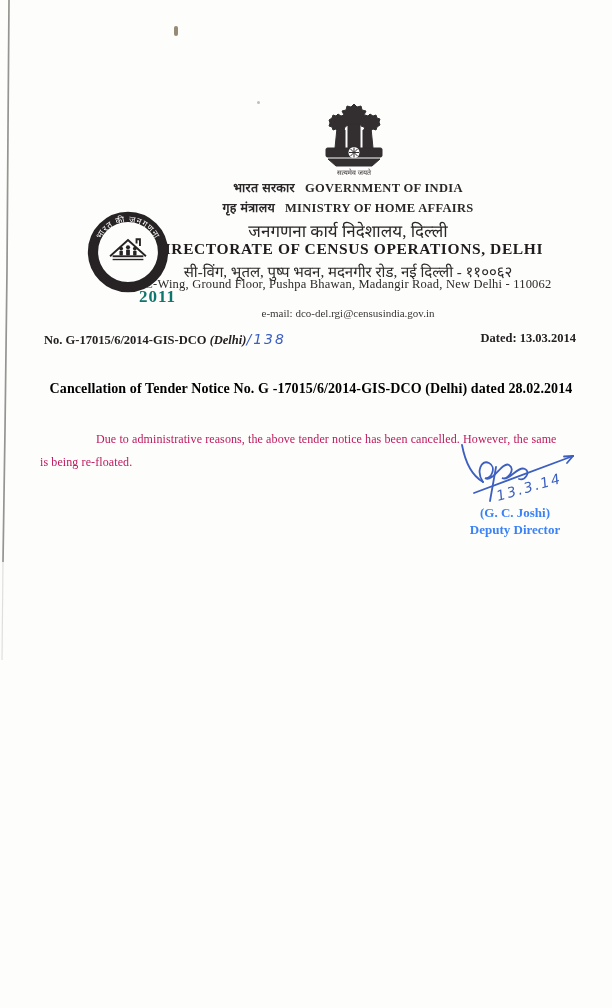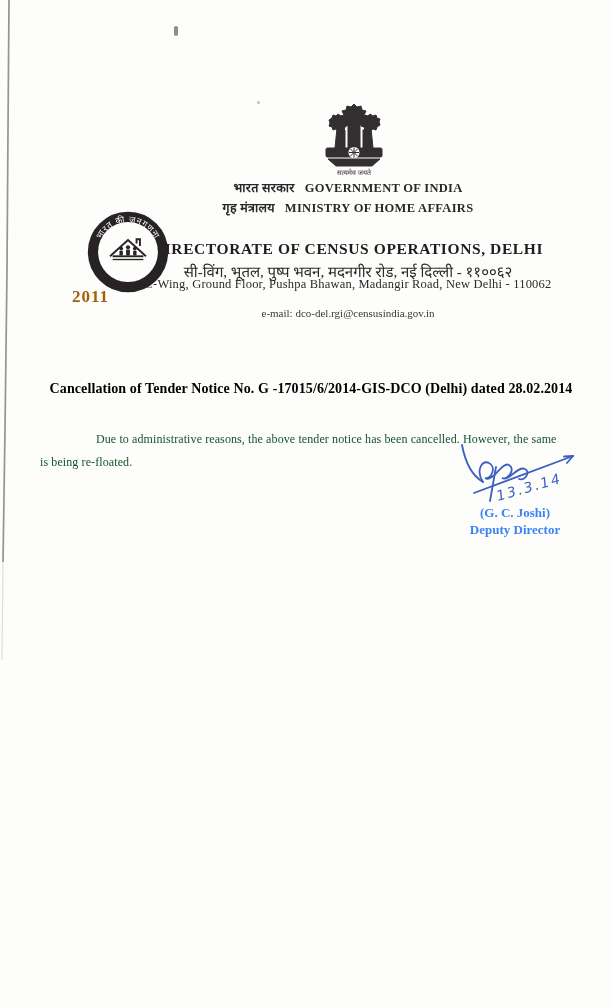--- a/index.html
+++ b/index.html
@@ -13,40 +13,40 @@
   .edge-line { left:0; top:0; width:14px; height:1008px; }
   .smudge { left:174px; top:26px; width:4px; height:10px; background:#7c6e53; border-radius:2px; opacity:.8; }
   .speck { left:257px; top:101px; width:3px; height:3px; background:#9a948c; border-radius:50%; opacity:.6; }
 
   
   .hdr-center { left:96px; right:12px; text-align:center; }
   .emblem { left:313px; top:101px; width:82px; height:78px; }
   .line-sm { font-weight:bold; font-size:12.5px; letter-spacing:.3px; color:#26222
 
 3; }
-  .hi { font-family:Liberation Serif, serif; }
+  .hi { font-family:Liberation Sans, sans-serif; }
   .gap { display:inline-block; width:10px; }
   .dept-hi { font-size:17px; color:#2a2627; }
   .dept-en { font-weight:bold; font-size:15.5px; letter-spacing:.6px; color:#201c1e; }
   .addr-hi { font-size:15px; color:#2d292a; }
   .addr-en { font-size:12.5px; letter-spacing:.2px; color:#2d292a; }
   .tel { font-size:12px; color:#322e2f; }
   .email { font-size:11px; color:#3a3637; }
 
   .census-logo { left:80px; top:211px; width:96px; height:82px; }
-  .logo-year { left:72px; top:287px; width:96px; text-align:left; font-weight:bold; font-size:17px; letter-spacing:1px; color:#a16207; }
+  .logo-year { left:80px; top:287px; width:96px; text-align:right; font-weight:bold; font-size:17px; letter-spacing:1px; color:#0f766e; }
 
   
   .ref-row { left:44px; right:36px; top:331px; display:flex; justify-content:space-between; font-weight:bold; font-size:12.5px; color:#252122; }
   .ref-place { font-style:italic; }
   .handwritten-no { color:#3c5fc0; font-family:"DejaVu Sans", sans-serif; font-weight:normal; font-size:14px; letter-spacing:2px; font-style:italic; }
 
   .subject { left:40px; right:30px; top:381px; text-align:center; font-weight:bold; font-size:14px; letter-spacing:.1px; color:#000000; }
 
-  .body-par { left:40px; top:428px; width:518px; font-size:12px; line-height:23px; text-indent:56px; color:#14532d; letter-spacing:.1px; }
+  .body-par { left:40px; top:428px; width:518px; font-size:12px; line-height:23px; text-indent:56px; color:#be185d; letter-spacing:.1px; }
 
   .sig-svg { left:452px; top:443px; width:138px; height:64px; }
   .sig-block { left:446px; top:505px; width:138px; text-align:center; font-weight:bold; font-size:13px; line-height:16.5px; color:#3b82f6; }
 </style>
 </head>
 <body>
 
 <div class="page">
 
   <svg class="abs edge-line" viewBox="0 0 14 1008" preserveAspectRatio="none">
@@ -78,20 +78,21 @@
     </g>
     <text x="41" y="73" text-anchor="middle" font-size="7" fill="#2e2a2b">सत्यमेव जयते</text>
   </svg>
 
   <div class="abs hdr-center line-sm" style="top:179px">
     <span class="hi">भारत सरकार</span><span class="gap"></span><span>GOVERNMENT OF INDIA</span>
   </div>
   <div class="abs hdr-center line-sm" style="top:199px">
     <span class="hi">गृह मंत्रालय</span><span class="gap"></span><span>MINISTRY OF HOME AFFAIRS</span>
   </div>
+  <div class="abs hdr-center dept-hi" style="top:219px">जनगणना कार्य निदेशालय, दिल्ली</div>
   <div class="abs hdr-center dept-en" style="top:240px">DIRECTORATE OF CENSUS OPERATIONS, DELHI</div>
   <div class="abs hdr-center addr-hi" style="top:261px">सी-विंग, भूतल, पुष्प भवन, मदनगीर रोड, नई दिल्ली - ११००६२</div>
   <div class="abs hdr-center addr-en" style="top:277px">C-Wing, Ground Floor, Pushpa Bhawan, Madangir Road, New Delhi - 110062</div>
   <div class="abs hdr-center email" style="top:307px">e-mail: dco-del.rgi@censusindia.gov.in</div>
 
   <svg class="abs census-logo" viewBox="0 0 96 96">
     <defs>
       <path id="arcTop" d="M 13,48 A 35,35 0 0 1 83,48"></path>
       <path id="arcBot" d="M 16,48 A 32,32 0 0 0 80,48"></path>
     </defs>
@@ -112,20 +113,26 @@
         <rect x="38" y="46.5" width="4" height="5.5" rx="1"></rect>
       <circle cx="48" cy="42.5" r="2.4"></circle>
         <rect x="45.8" y="45.2" width="4.4" height="6.8" rx="1"></rect>
       <circle cx="56" cy="44" r="2.2"></circle>
         <rect x="54" y="46.5" width="4" height="5.5" rx="1"></rect>
       <rect x="30" y="56" width="36" height="1.6"></rect>
     </g>
   </svg>
   <div class="abs logo-year">2011</div>
 
+  <div class="abs ref-row">
+    <span>
+      <span>No. G-17015/6/2014-GIS-DCO </span><span class="ref-place">(Delhi)</span><span class="handwritten-no">/138</span>
+    </span>
+    <span>Dated: 13.03.2014</span>
+  </div>
 
   <div class="abs subject">Cancellation of Tender Notice No. G -17015/6/2014-GIS-DCO (Delhi) dated 28.02.2014</div>
 
   <div class="abs body-par">Due to administrative reasons, the above tender notice has been cancelled. However, the same is being re-floated.</div>
 
   <svg class="abs sig-svg" viewBox="0 0 138 64">
     <g stroke="#3c5fc0" fill="none" stroke-width="1.8" stroke-linecap="round">
       <path d="M10,2 C13,18 19,32 31,39"></path>
       <path d="M31,39 C24,29 29,16 37,20 C45,24 39,37 33,35 C41,40 50,18 57,22 C64,26 56,37 50,35 C57,39 66,22 73,26 C79,29 73,38 67,36"></path>
       <path d="M22,50 L121,13"></path>

